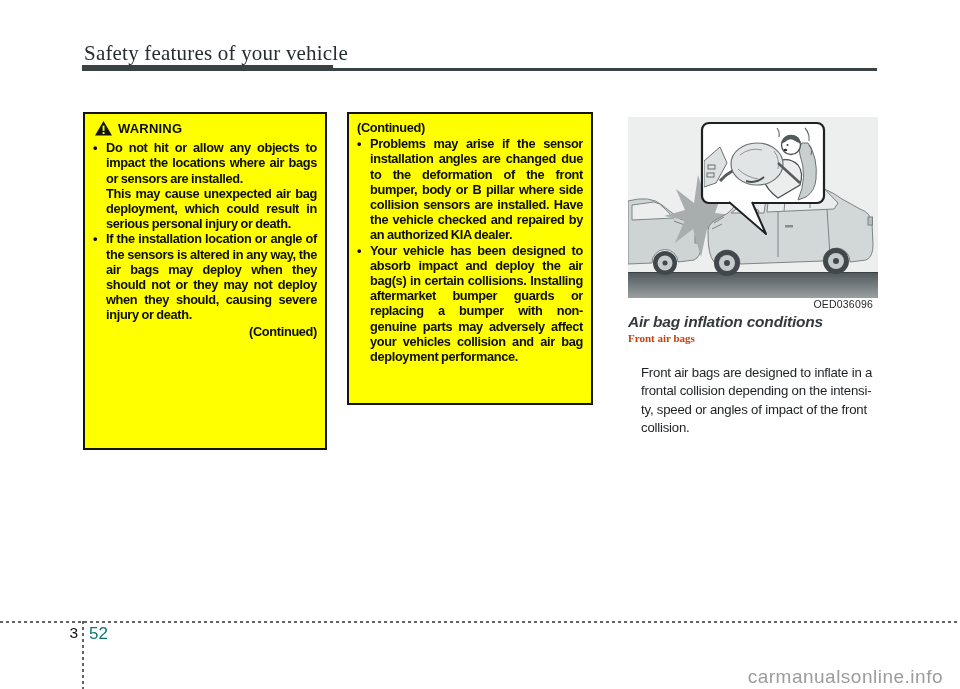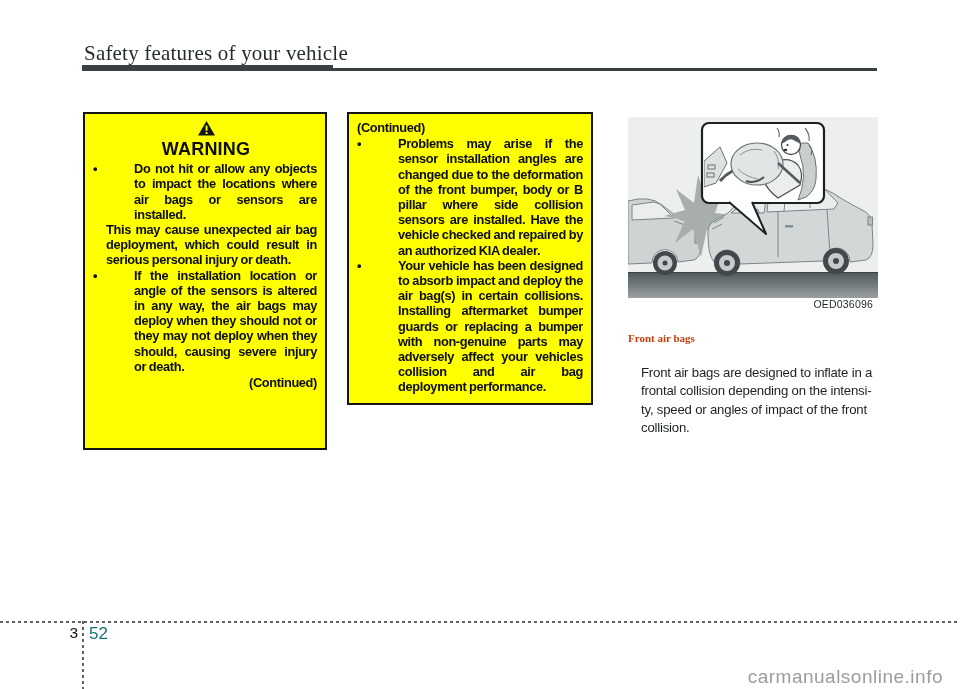--- a/index.html
+++ b/index.html
@@ -17,26 +17,26 @@
   .title-rule .thin{position:absolute;left:251px;bottom:0;width:544px;height:3px;
     background:var(--title-rule,#394145);}
 
   
   .warn-box{position:absolute;top:112px;background:var(--warning-bg,#ffff00);
     border:2px solid #141414;box-sizing:border-box;padding:6px 8px 4px 8px;
     color:#0d0d0d;font-weight:700;font-size:12.8px;line-height:15.2px;
     letter-spacing:-.35px;word-spacing:-.5px;text-align:justify;overflow:hidden;}
   .warn-box.left{left:83px;width:244px;height:338px;}
   .warn-box.mid{left:347px;width:246px;height:293px;}
-  .warn-head{display:flex;align-items:center;gap:6px;font-size:18px;
-    letter-spacing:.2px;margin:1px 0 4px 2px;text-align:left;flex-direction:column;}
+  .warn-head{display:flex;align-items:center;gap:6px;font-size:13px;
+    letter-spacing:.2px;margin:1px 0 4px 2px;text-align:left;}
   .warn-head svg{display:block;}
   .bullet-row{display:flex;}
   .bullet-row .b{flex:0 0 13px;text-align:left;}
-  .bullet-row .t{flex:1;margin-left:28px;}
+  .bullet-row .t{flex:1;}
   .follow{margin-left:13px;}
   .continued-label{text-align:right;margin-top:1px;}
   .box-title{text-align:left;margin-bottom:1px;}
 
   
   .figure{position:absolute;left:628px;top:117px;width:250px;height:193px;text-align:right;}
   .figure svg{display:block;}
   .fig-code{position:absolute;right:5px;bottom:0px;font-size:10.5px;
     letter-spacing:.2px;color:#1e2326;}
 
@@ -173,20 +173,21 @@
         <path d="M153,27 Q155,17 165,18 Q172,19 173,27 L167,24 Q162,20 157,25 Z" fill="#545b5d"></path>
         <circle cx="159.5" cy="28" r="1" fill="#333"></circle>
         <ellipse cx="157.5" cy="33" rx="1.8" ry="1.3" fill="#333"></ellipse>
         <path d="M177,11 Q182,17 181,24 M181,28 Q185,32 183,38 M149,11 Q152,15 151,20" stroke="#6a7173" stroke-width="1.2" fill="none"></path>
         <path d="M136,60 Q128,67 118,64" stroke="#4a5052" stroke-width="2" fill="none"></path>
       </g>
     </svg>
     <span class="fig-code">OED036096</span>
   </div>
 
+  <p class="section-caption">Air bag inflation conditions</p>
   <p class="section-subheading">Front air bags</p>
   <p class="section-body">Front air bags are designed to inflate in a
 frontal collision depending on the intensi-
 ty, speed or angles of impact of the front
 collision.</p>
 
   <div class="footer-hline"></div>
   <div class="footer-vline"></div>
   <span class="chapter-number">3</span>
   <span class="page-number">52</span>

